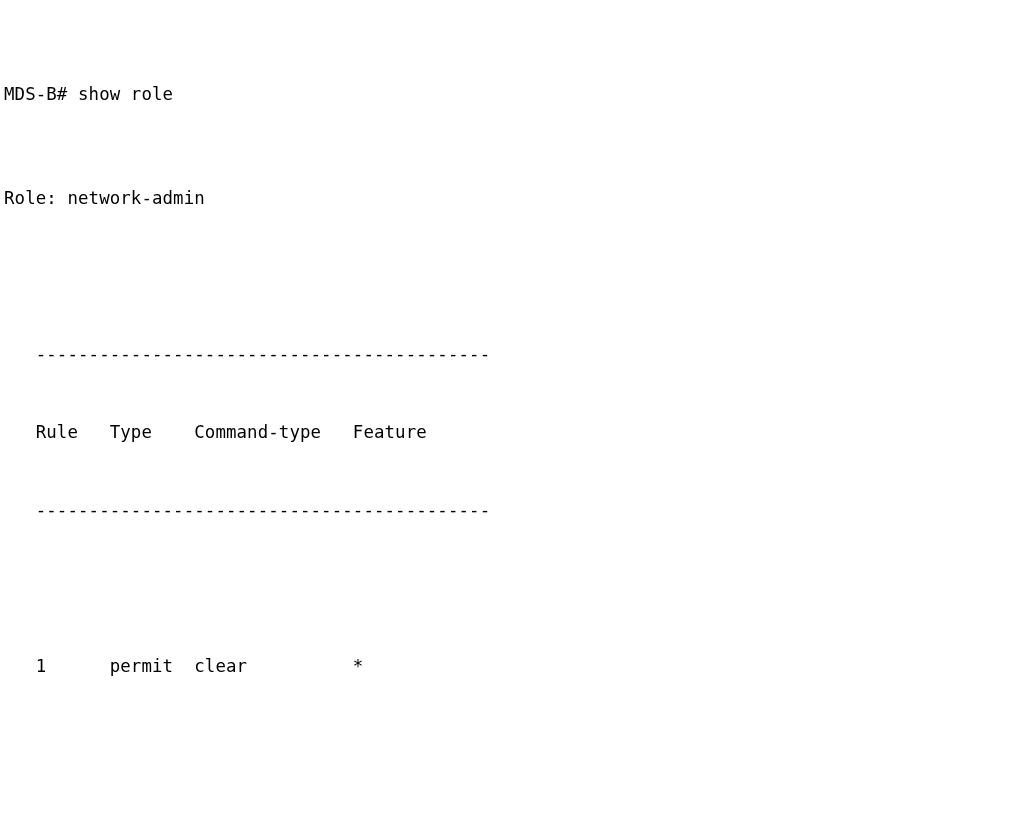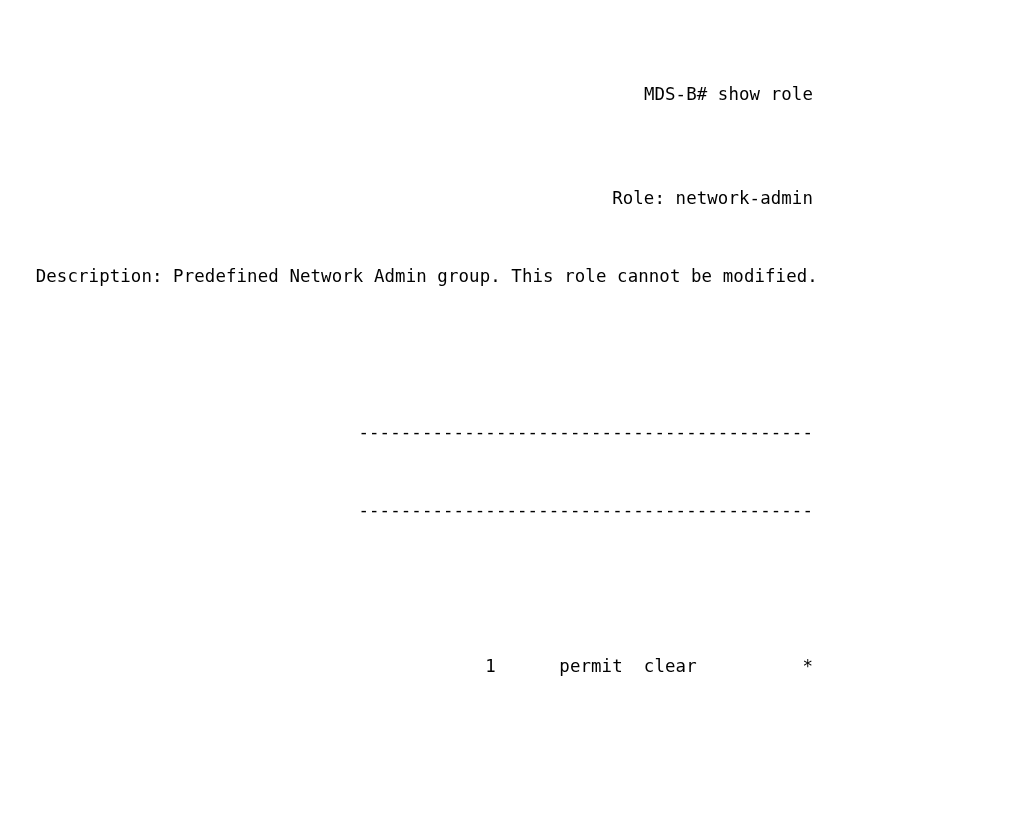--- a/index.html
+++ b/index.html
@@ -20,21 +20,20 @@
     height: 831px;
     background: #ffffff;
     color: #000000;
     font-family: "DejaVu Sans Mono", "Liberation Mono", monospace;
     font-size: 17.4px;
     line-height: 26px;
     letter-spacing: 0.1px;
     padding: 3px 0 0 4px;
     box-sizing: border-box;
     white-space: pre;
-    text-align: right;
     -webkit-font-smoothing: none;
   }
   .line {
     display: block;
     height: 26px;
     white-space: pre;
     font-family: "DejaVu Sans Mono", "Liberation Mono", monospace;
   }
   .line.blank {
     height: 26px;
@@ -44,23 +43,23 @@
   }
 </style>
 </head>
 <body>
 
 <div id="terminal">
 
   <span class="line">MDS-B# show role</span>
 
   <span class="line">Role: network-admin</span>
-  <span class="line">   Description: Predefined Network Admin group. This role cannot be modified.</span>
   <span class="line blank"> </span>
   <span class="line rule-sep">   -------------------------------------------</span>
+  <span class="line">   Rule   Type    Command-type   Feature</span>
   <span class="line rule-sep">   -------------------------------------------</span>
   <span class="line blank"> </span>
   <span class="line">   1      permit  clear          *</span>
   
   
   
   
   
 
   

